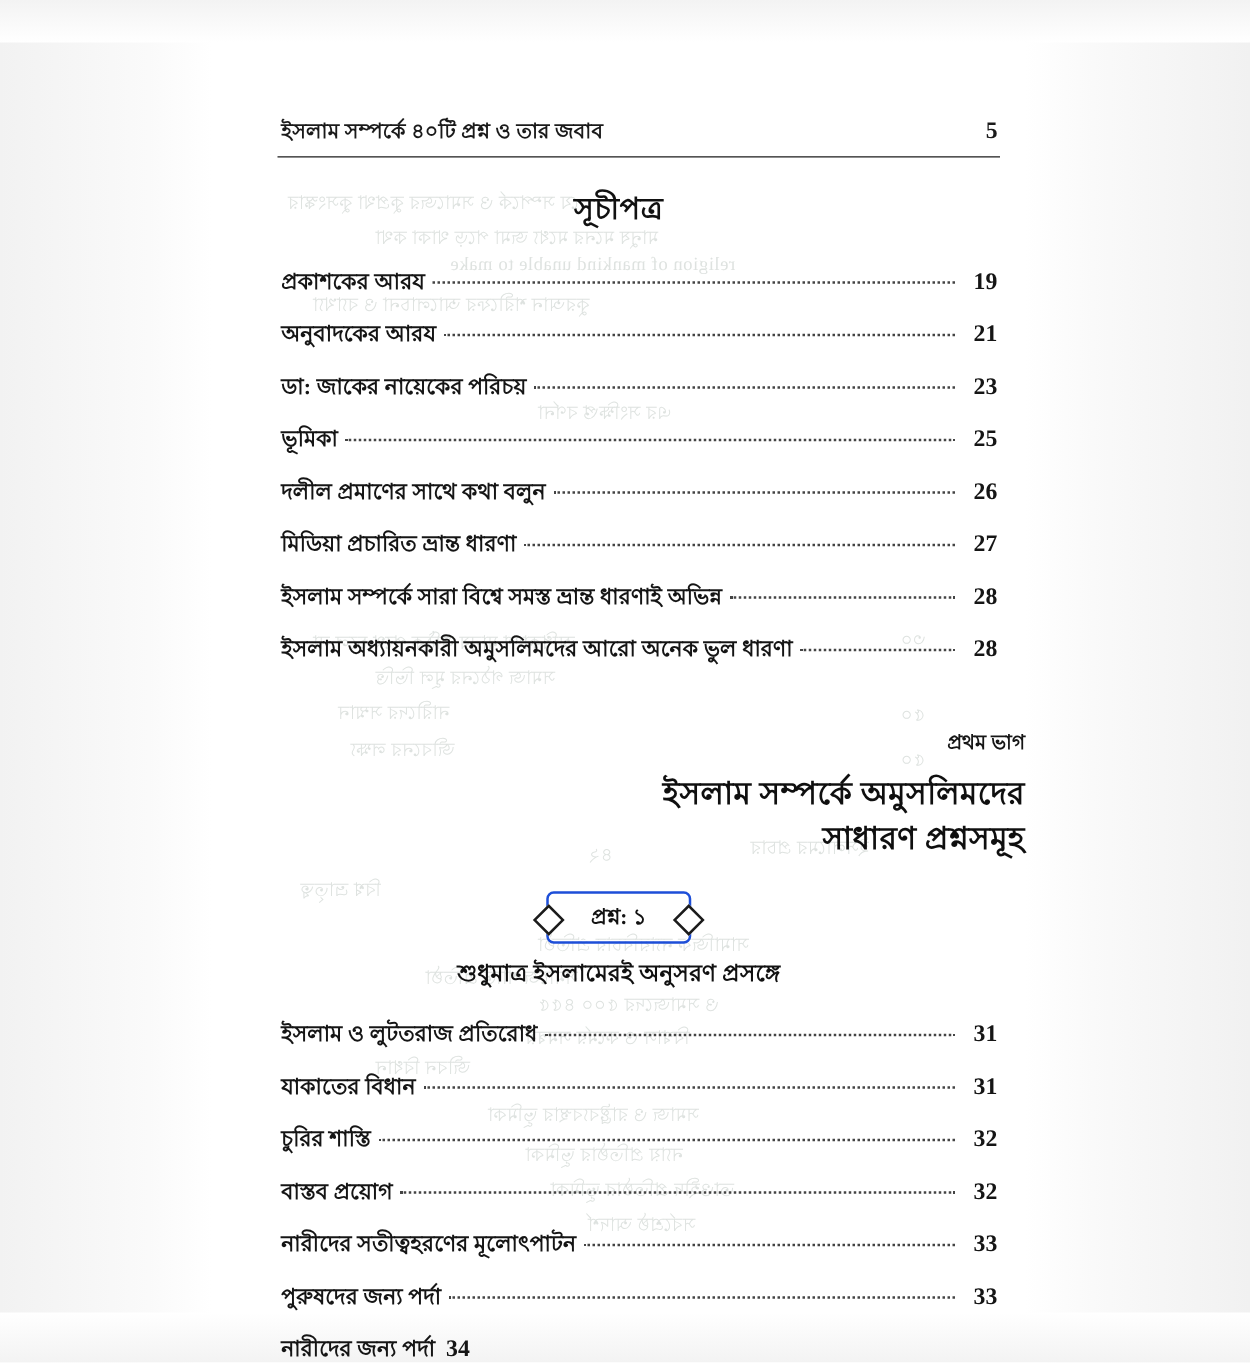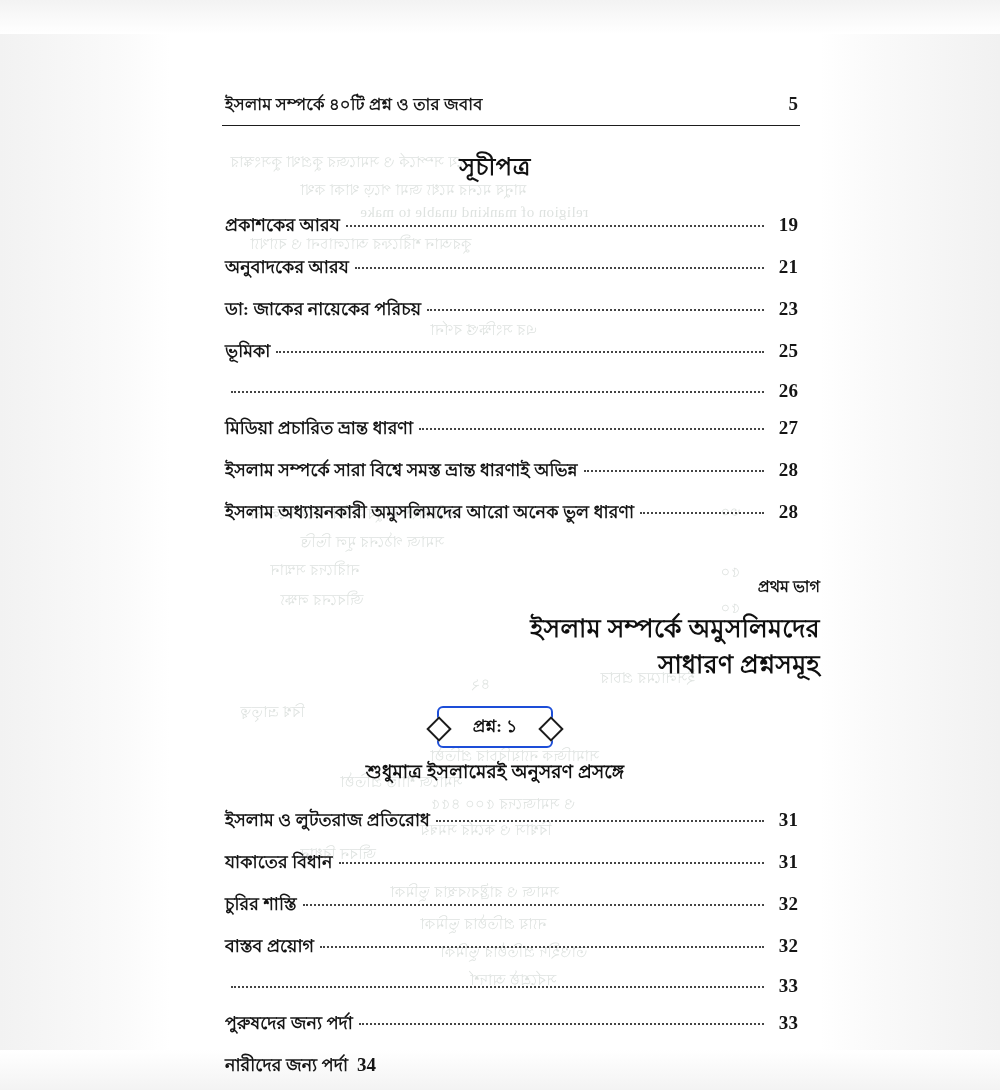--- a/index.html
+++ b/index.html
@@ -256,20 +256,21 @@
           <span class="label">ডা: জাকের নায়েকের পরিচয়</span>
           <span class="dots"></span>
           <span class="pageno">23</span>
         </div>
         <div class="entry">
           <span class="label">ভূমিকা</span>
           <span class="dots"></span>
           <span class="pageno">25</span>
         </div>
         <div class="entry">
+          <span class="label">দলীল প্রমাণের সাথে কথা বলুন</span>
           <span class="dots"></span>
           <span class="pageno">26</span>
         </div>
         <div class="entry">
           <span class="label">মিডিয়া প্রচারিত ভ্রান্ত ধারণা</span>
           <span class="dots"></span>
           <span class="pageno">27</span>
         </div>
         <div class="entry">
           <span class="label">ইসলাম সম্পর্কে সারা বিশ্বে সমস্ত ভ্রান্ত ধারণাই অভিন্ন</span>
@@ -312,20 +313,21 @@
           <span class="label">চুরির শাস্তি</span>
           <span class="dots"></span>
           <span class="pageno">32</span>
         </div>
         <div class="entry">
           <span class="label">বাস্তব প্রয়োগ</span>
           <span class="dots"></span>
           <span class="pageno">32</span>
         </div>
         <div class="entry">
+          <span class="label">নারীদের সতীত্বহরণের মূলোৎপাটন</span>
           <span class="dots"></span>
           <span class="pageno">33</span>
         </div>
         <div class="entry">
           <span class="label">পুরুষদের জন্য পর্দা</span>
           <span class="dots"></span>
           <span class="pageno">33</span>
         </div>
         <div class="entry">
           <span class="label">নারীদের জন্য পর্দা</span>

